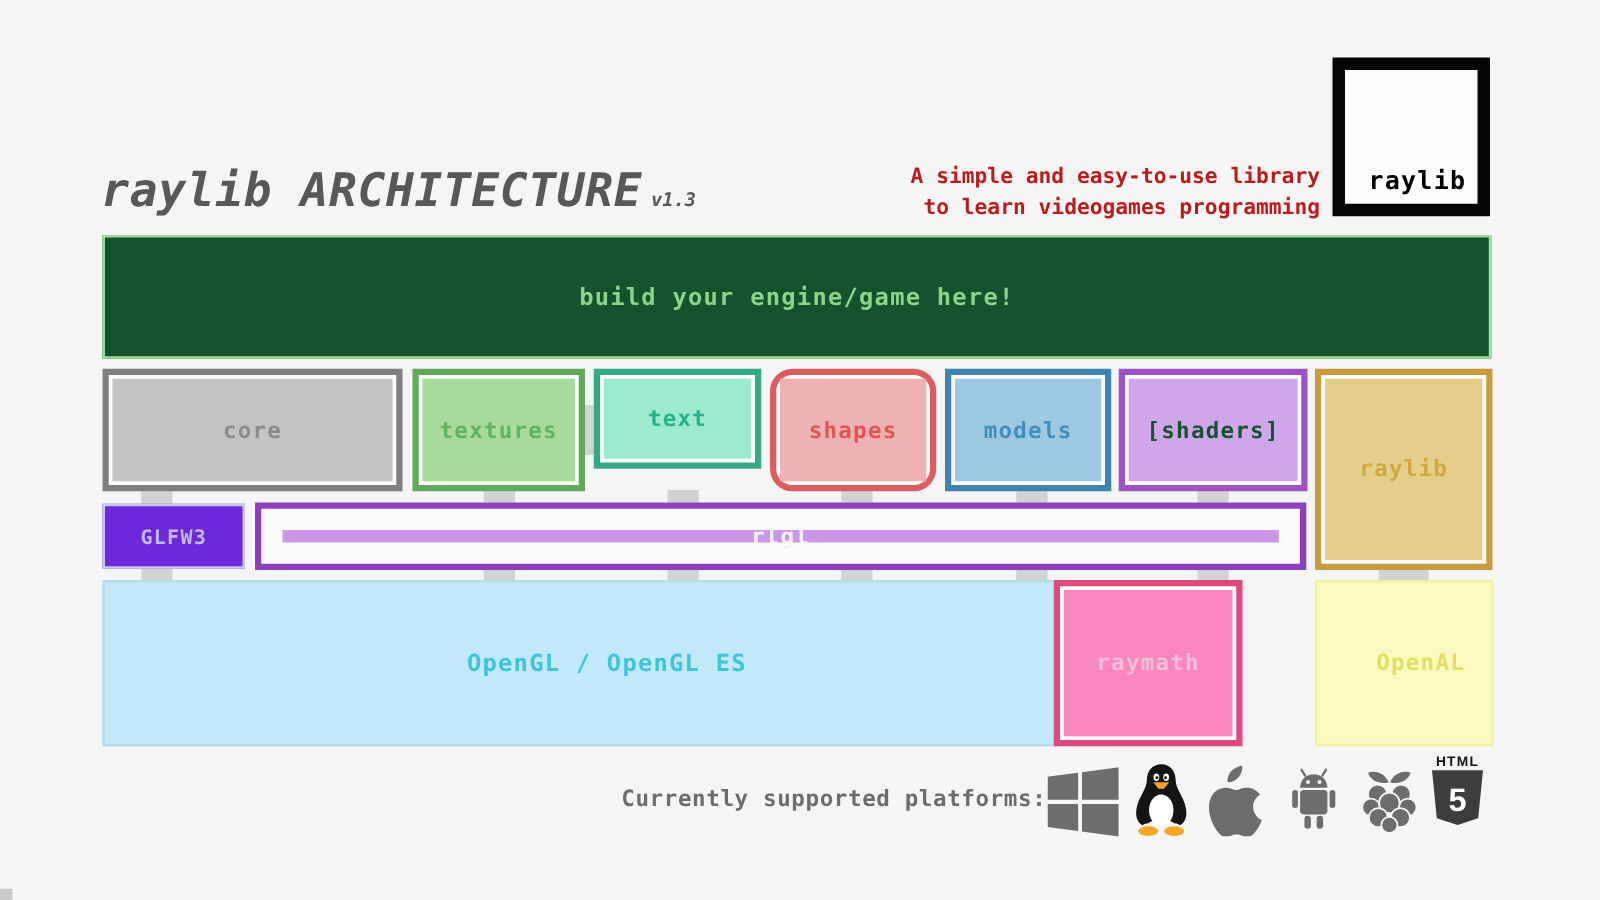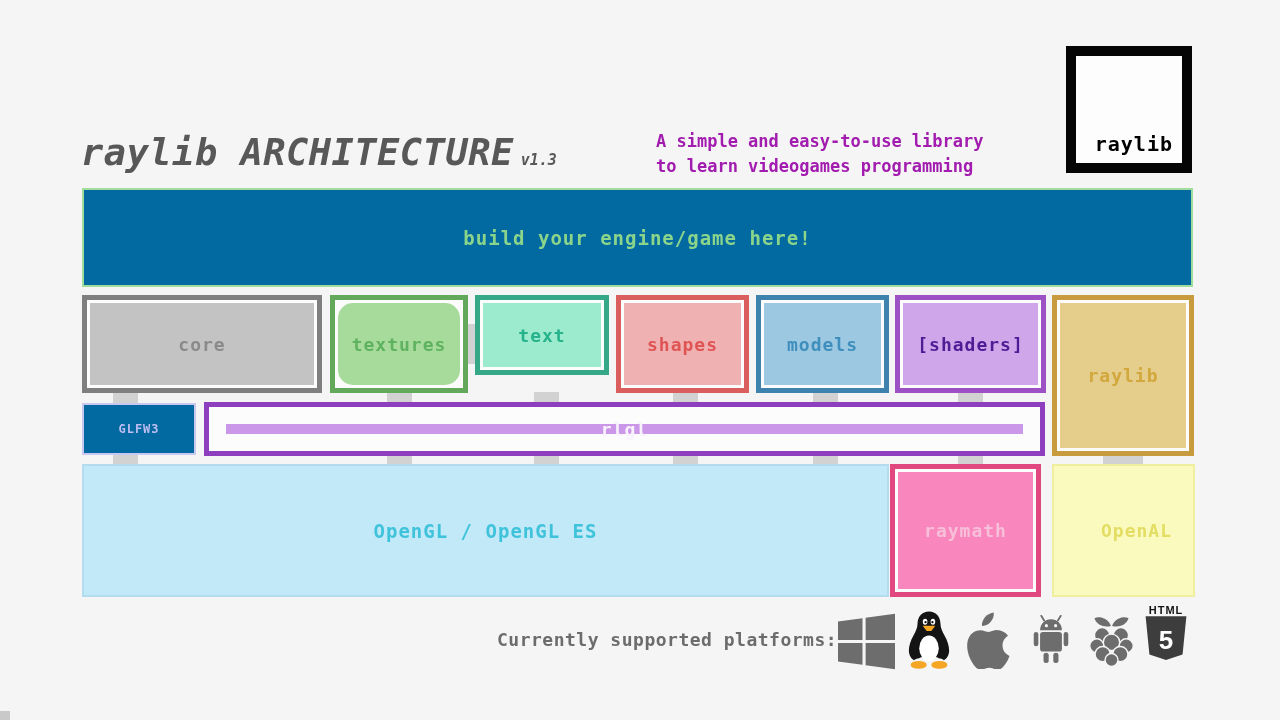--- a/index.html
+++ b/index.html
@@ -6,22 +6,22 @@
   html,body { margin:0; padding:0; background:#e9e9e9; }
   .stage {
     position:relative; width:1280px; height:720px; overflow:hidden;
     background:#f5f5f5;
     font-family:"DejaVu Sans Mono", monospace;
   }
   
   .title { position:absolute; left:81px; top:131px; color:#585858; white-space:nowrap;font-style:italic; }
   .title .main { font-size:37px; font-weight:bold; letter-spacing:0.5px; }
   .title .ver { font-size:15px; font-weight:bold; margin-left:7px; }
-  .tagline { position:absolute; top:129px; left:656px; width:400px; 
-             color:#a21caf; font-size:17px; line-height:25px; font-weight:bold; }
+  .tagline { position:absolute; top:129px; left:656px; width:400px; text-align:right;
+             color:#b91c1c; font-size:17px; line-height:25px; font-weight:bold; }
   .logo { position:absolute; left:1066px; top:46px; width:126px; height:127px;
           box-sizing:border-box; background:#fdfdfd; border:10px solid #050505; }
   .logo-text { position:absolute; right:9px; bottom:7px; font-size:20px; font-weight:bold;
                color:#000; letter-spacing:1px; }
   
   .conn { position:absolute; background:#d2d2d2; z-index:1; }
   #conn-core-glfw      { left:113px;  top:392px; width:25px; height:12px; }
   #conn-textures-text  { left:464px;  top:324px; width:14px; height:40px; }
   #conn-textures-rlgl  { left:387px;  top:392px; width:25px; height:12px; }
   #conn-text-rlgl      { left:534px;  top:392px; width:25px; height:12px; }
@@ -30,56 +30,56 @@
   #conn-shaders-rlgl   { left:958px;  top:392px; width:25px; height:12px; }
   #conn-glfw-opengl    { left:113px;  top:454px; width:25px; height:11px; }
   #conn-rlgl-opengl-1  { left:387px;  top:455px; width:25px; height:10px; }
   #conn-rlgl-opengl-2  { left:534px;  top:455px; width:25px; height:10px; }
   #conn-rlgl-opengl-3  { left:673px;  top:455px; width:25px; height:10px; }
   #conn-rlgl-opengl-4  { left:813px;  top:455px; width:25px; height:10px; }
   #conn-rlgl-raymath   { left:958px;  top:455px; width:25px; height:10px; }
   #conn-audio-openal   { left:1103px; top:455px; width:40px; height:10px; }
   
   .engine-box { position:absolute; left:82px; top:188px; width:1111px; height:99px;
-    box-sizing:border-box; background:#0369a1; border:2px solid #9edd9b; z-index:2;
+    box-sizing:border-box; background:#14532d; border:2px solid #9edd9b; z-index:2;
     display:flex; align-items:center; justify-content:center;
     color:#8bd58b; font-size:19px; font-weight:bold; letter-spacing:1px; }
   .module { position:absolute; box-sizing:border-box; background:#fcfcfc;
     border-style:solid; border-width:5px; padding:3px; z-index:2; }
   .module .fill { width:100%; height:100%; box-sizing:border-box;
     display:flex; align-items:center; justify-content:center;
     font-size:18px; font-weight:bold; letter-spacing:1px; }
   #mod-core     { left:82px;   top:295px; width:240px; height:98px;  border-color:#7f7f7f; }
   #mod-core .fill     { background:#c3c3c3; color:#8a8a8a; }
   #mod-textures { left:330px;  top:295px; width:138px; height:98px;  border-color:#64a85b; }
-  #mod-textures .fill { background:#a6db9b; color:#5fb25f;border-radius:15px; }
+  #mod-textures .fill { background:#a6db9b; color:#5fb25f; }
   #mod-text     { left:475px;  top:295px; width:134px; height:80px;  border-color:#35a888; }
   #mod-text .fill     { background:#9debcf; color:#26b38b; }
-  #mod-shapes   { left:616px;  top:295px; width:133px; height:98px;  border-color:#da5e5e; }
+  #mod-shapes   { left:616px;  top:295px; width:133px; height:98px;  border-color:#da5e5e;border-radius:18px; }
   #mod-shapes .fill   { background:#efb1b1; color:#e05454; }
   #mod-models   { left:756px;  top:295px; width:133px; height:98px;  border-color:#3d83ad; }
   #mod-models .fill   { background:#9dc8e2; color:#3f8fbd; }
   #mod-shaders  { left:895px;  top:295px; width:151px; height:98px;  border-color:#9c51c5; }
-  #mod-shaders .fill  { background:#d0a6eb; color:#4c1d95; }
+  #mod-shaders .fill  { background:#d0a6eb; color:#14532d; }
   #mod-audio    { left:1052px; top:295px; width:142px; height:161px; border-color:#c79b3e; }
   #mod-audio .fill    { background:#e5cd8b; color:#d2a73b; }
   .glfw-box { position:absolute; left:82px; top:403px; width:114px; height:52px;
-    box-sizing:border-box; background:#0369a1; border:2px solid #c9c9ef; z-index:2;
-    display:flex; align-items:center; justify-content:center;
-    color:#bebef2; font-size:12px; font-weight:bold; letter-spacing:1px; }
+    box-sizing:border-box; background:#6d28d9; border:2px solid #c9c9ef; z-index:2;
+    display:flex; align-items:center; justify-content:center;
+    color:#bebef2; font-size:16px; font-weight:bold; letter-spacing:1px; }
   .rlgl-box { position:absolute; left:204px; top:402px; width:841px; height:54px;
     box-sizing:border-box; background:#fcfcfc; border:5px solid #8d3fc0; padding:17px; z-index:2; }
   .rlgl-box .fill { width:100%; height:100%; box-sizing:border-box; background:#cb98e9;
     display:flex; align-items:center; justify-content:center;
     color:#f8f2fc; font-size:18px; font-weight:bold; letter-spacing:1px; }
   .opengl-box { position:absolute; left:82px; top:464px; width:807px; height:133px;
     box-sizing:border-box; background:#c2e9f8; border:2px solid #b3ddee; z-index:2;
     display:flex; align-items:center; justify-content:center;
     color:#3fc3da; font-size:19px; font-weight:bold; letter-spacing:1px; }
-  .raymath-box { position:absolute; left:890px; top:464px; width:151px; height:133px;
+  .raymath-box { position:absolute; left:843px; top:464px; width:151px; height:133px;
     box-sizing:border-box; background:#fcfcfc; border:5px solid #e0487f; padding:3px; z-index:2; }
   .raymath-box .fill { width:100%; height:100%; box-sizing:border-box; background:#f986bc;
     display:flex; align-items:center; justify-content:center;
     color:#f7bfd9; font-size:18px; font-weight:bold; letter-spacing:1px; }
   .openal-box { position:absolute; left:1052px; top:464px; width:143px; height:133px;
     box-sizing:border-box; background:#fbfabe; border:2px solid #f0efa0; z-index:2;
     display:flex; align-items:center; justify-content:center;
     color:#e3dd63; font-size:18px; font-weight:bold; letter-spacing:1px;padding-left:26px; }
   
   .platforms-label { position:absolute; left:497px; top:629px; color:#6c6c6c;

